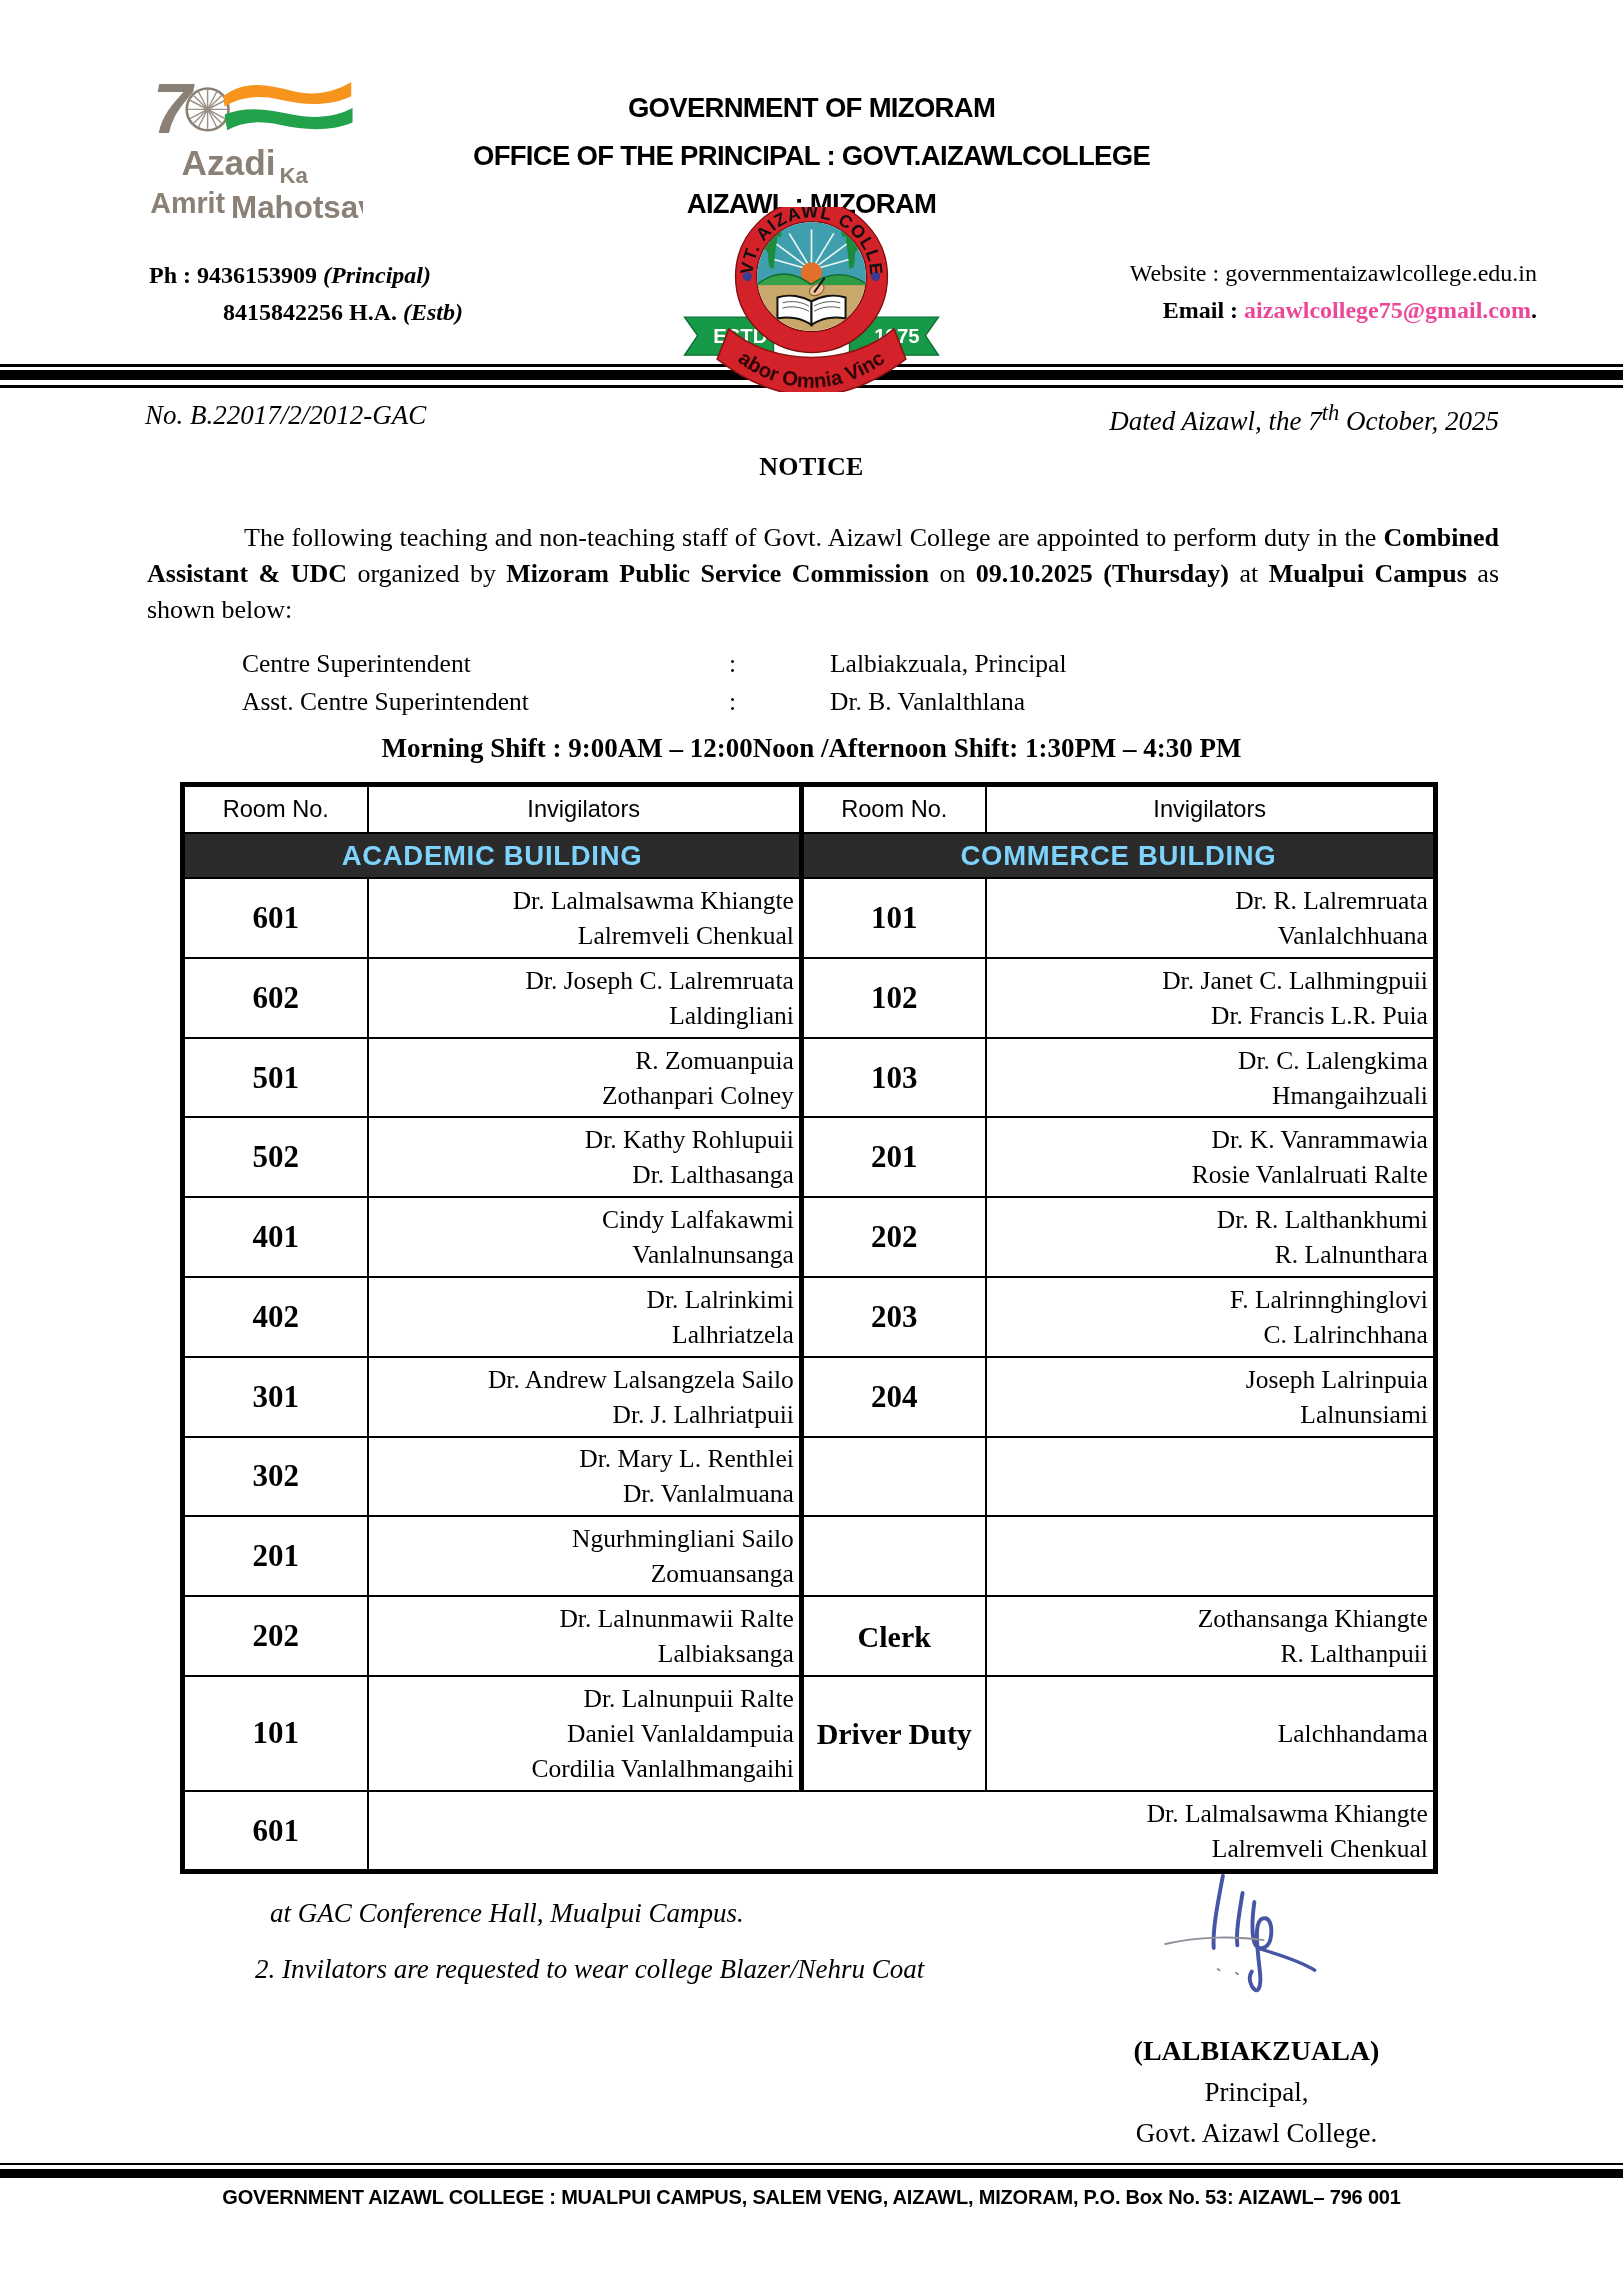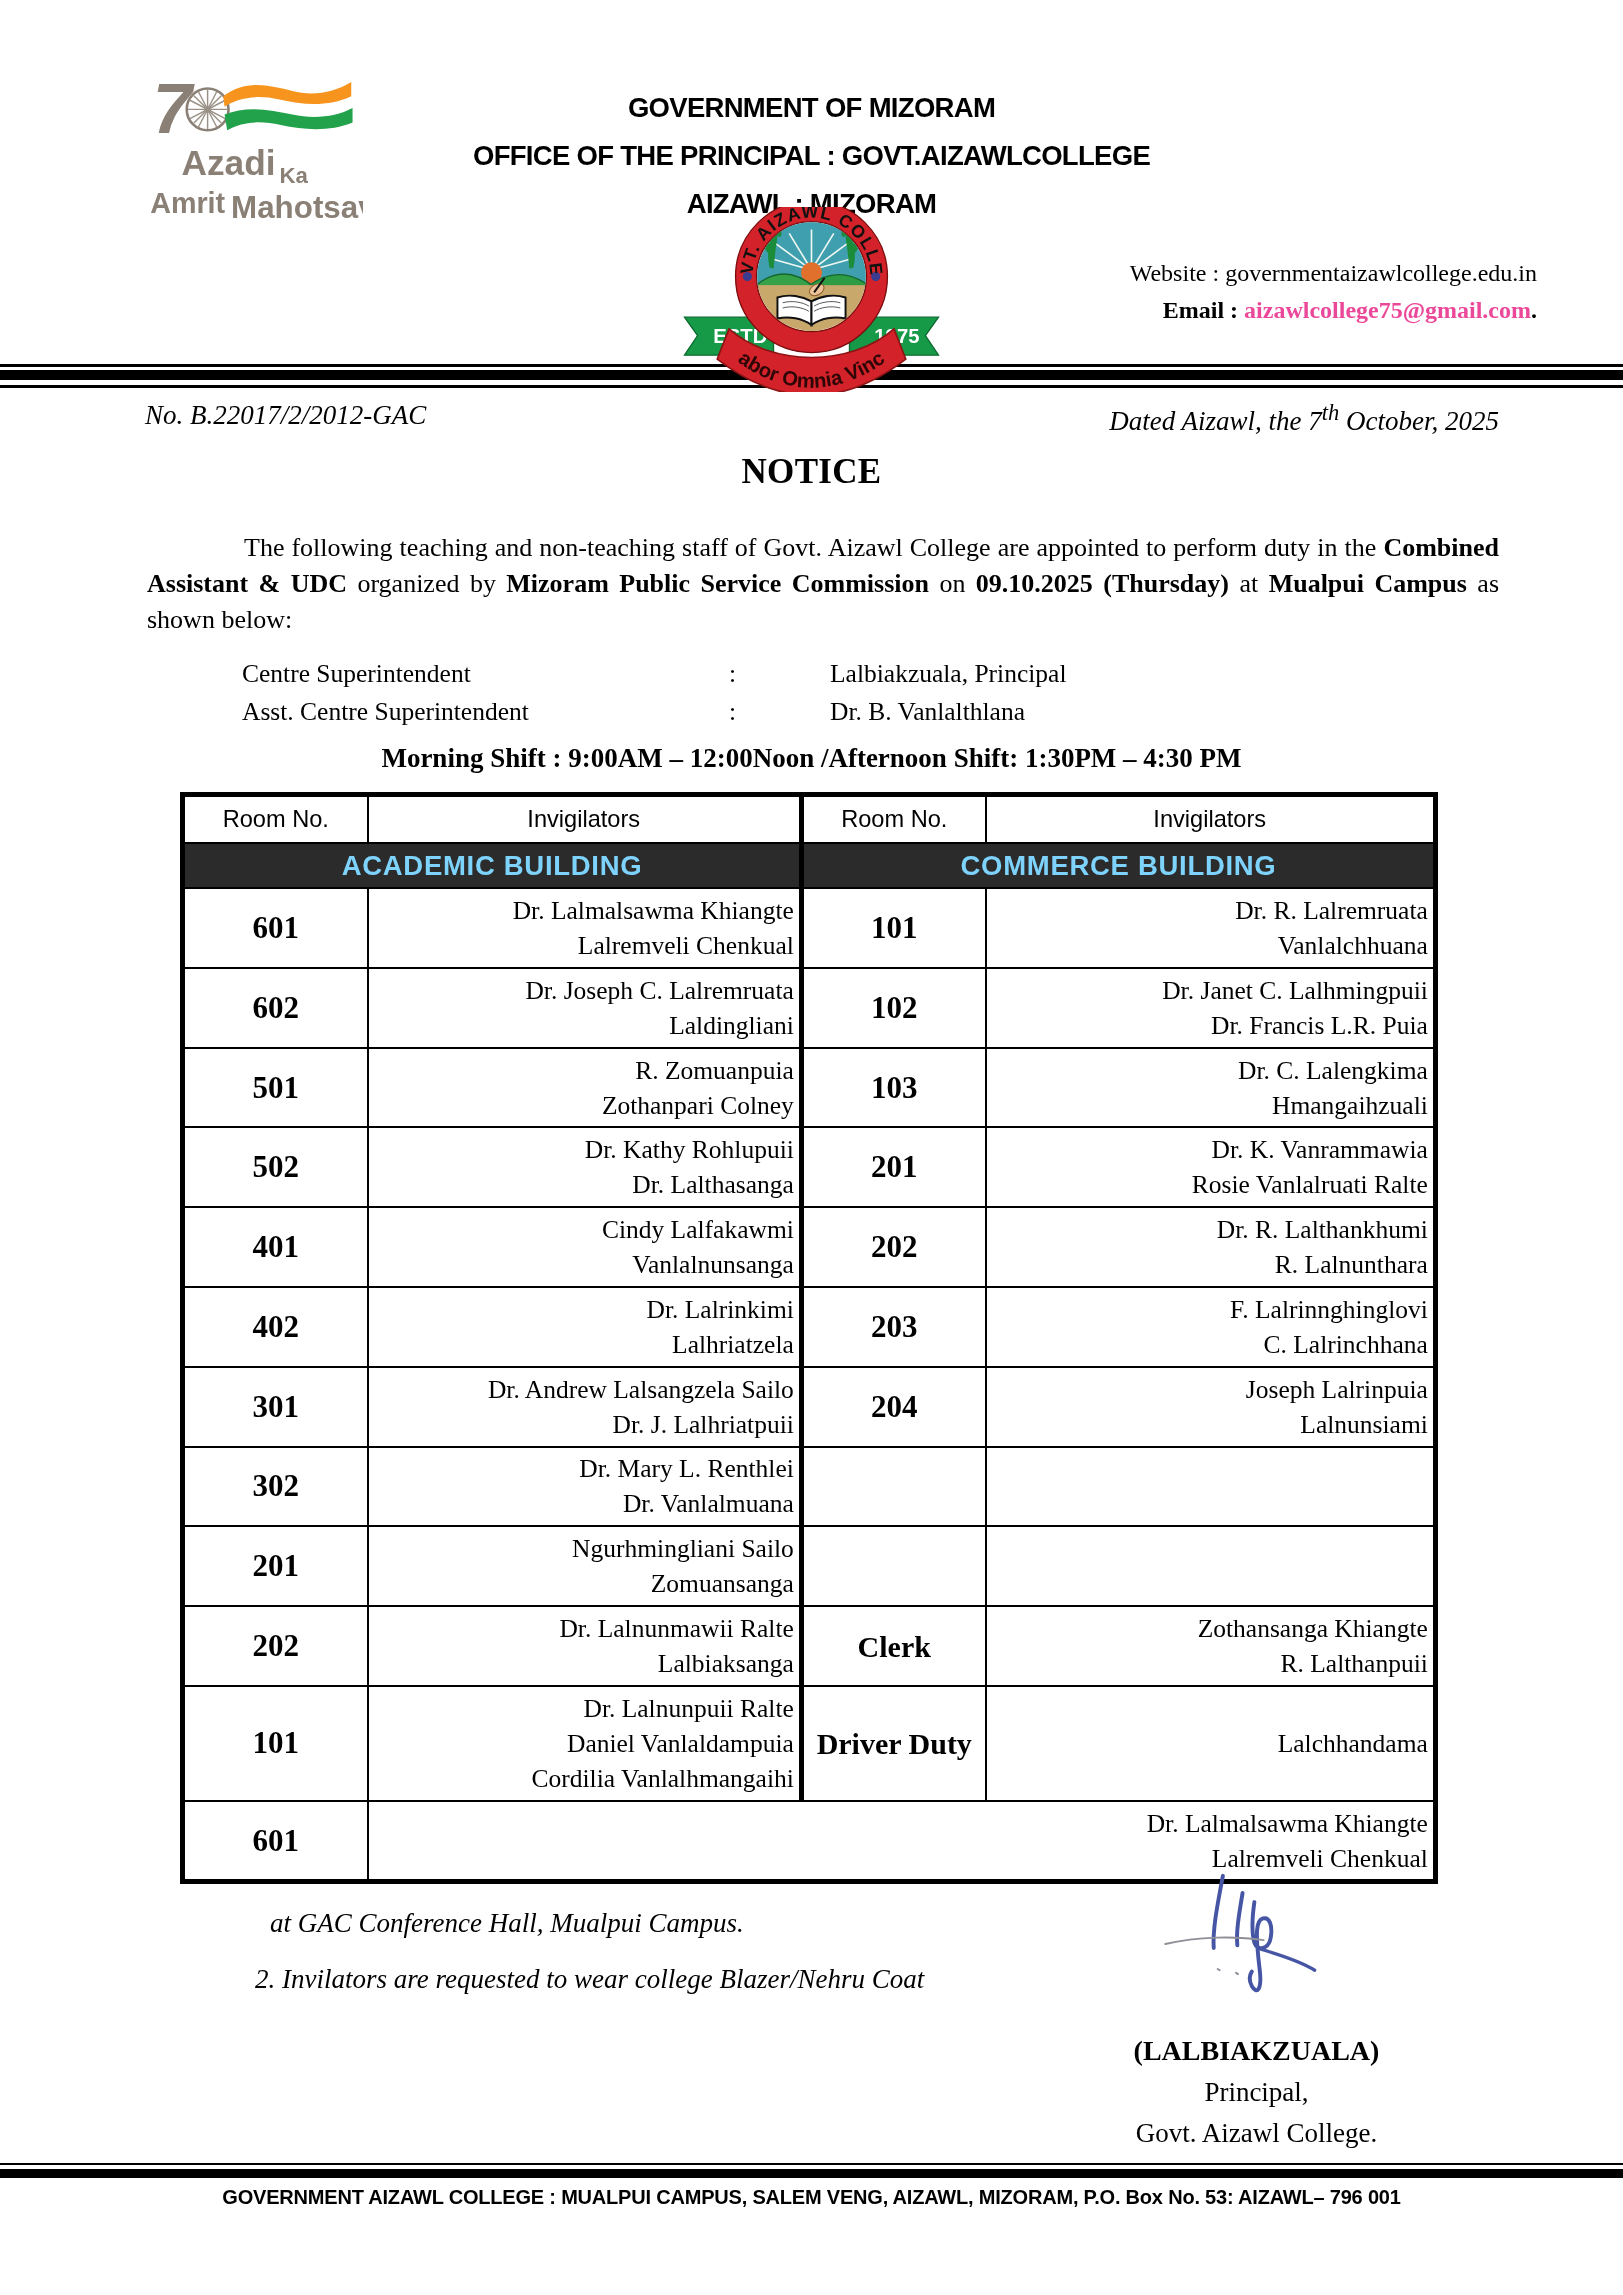--- a/index.html
+++ b/index.html
@@ -19,21 +19,21 @@
   .email-link{color:#ec4899;font-weight:bold;}
   .it{font-style:italic;}
   .rule{position:absolute;left:0;width:100%;background:#000;}
   .r1{top:364px;height:2.6px;} .r2{top:370px;height:9.8px;} .r3{top:385px;height:2.6px;}
   
   .ref-row{position:absolute;left:0;top:400px;width:100%;}
   .ref-no{position:absolute;left:145px;font-style:italic;font-size:27px;}
   .ref-date{position:absolute;right:124px;font-style:italic;font-size:27px;}
   
   .flow{position:absolute;left:0;top:452px;width:100%;}
-  .notice-title{text-align:center;font-weight:bold;font-size:35px;letter-spacing:0.3px;}
+  .notice-title{text-align:center;font-weight:bold;font-size:26px;letter-spacing:0.3px;}
   .body-par{margin:38px 124px 0 147px;font-size:26px;line-height:36px;text-align:justify;text-indent:97px;}
   .body-par b{font-weight:bold;}
   .officials{margin:17px 0 0 242px;font-size:25.5px;line-height:38px;}
   .off-row{display:flex;}
   .off-label{width:487px;}
   .off-colon{width:101px;}
   .shift-line{margin-top:11.8px;text-align:center;font-weight:bold;font-size:27px;}
   
   table.duty{border-collapse:collapse;table-layout:fixed;margin:18.3px 0 0 180px;width:1253px;
     border:5.9px solid #000;}
@@ -174,20 +174,24 @@
           </g>
         </g>
         <g>
           <ellipse cx="218" cy="126" rx="12" ry="8" fill="#efc39a" stroke="#8a5a2a" stroke-width="1.5" transform="rotate(-30 218 126)"></ellipse>
           <line x1="214" y1="130" x2="230" y2="108" stroke="#111" stroke-width="3"></line>
         </g>
       </g>
     </svg>
   </div>
 
+  <div class="contact-left">
+    <div><span>Ph  :  </span><span>9436153909 </span><span class="it">(Principal)</span></div>
+    <div class="num2"><span>8415842256 H.A. </span><span class="it">(Estb)</span></div>
+  </div>
 
   <div class="contact-right">
     <div><span>Website : </span><span>governmentaizawlcollege.edu.in</span></div>
     <div><span class="email-label">Email : </span><span class="email-link">aizawlcollege75@gmail.com</span><span class="email-label">.</span></div>
   </div>
 
   <div class="rule r1"></div>
   <div class="rule r2"></div>
   <div class="rule r3"></div>
 

